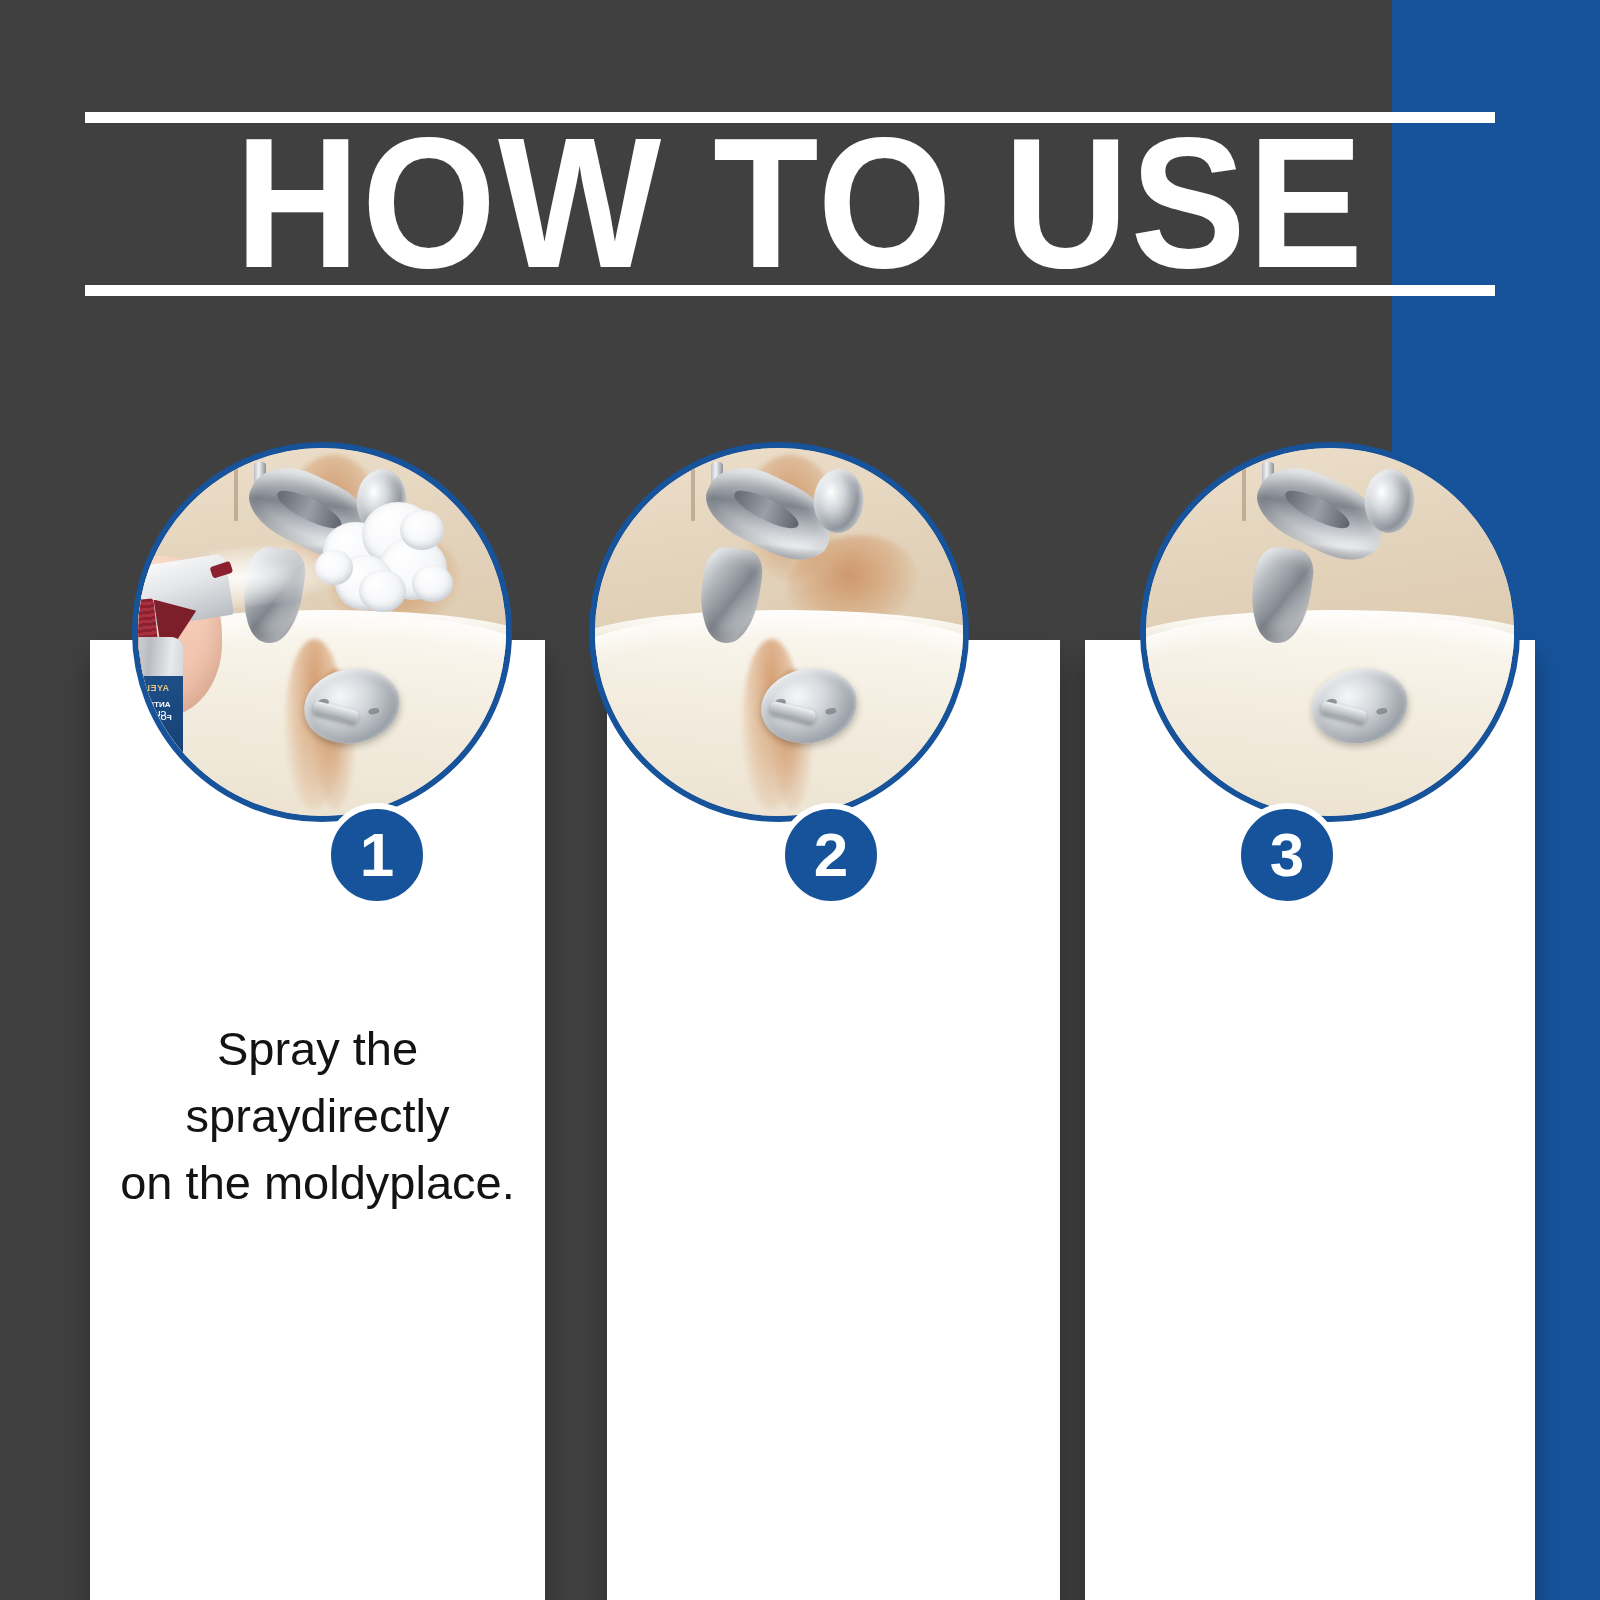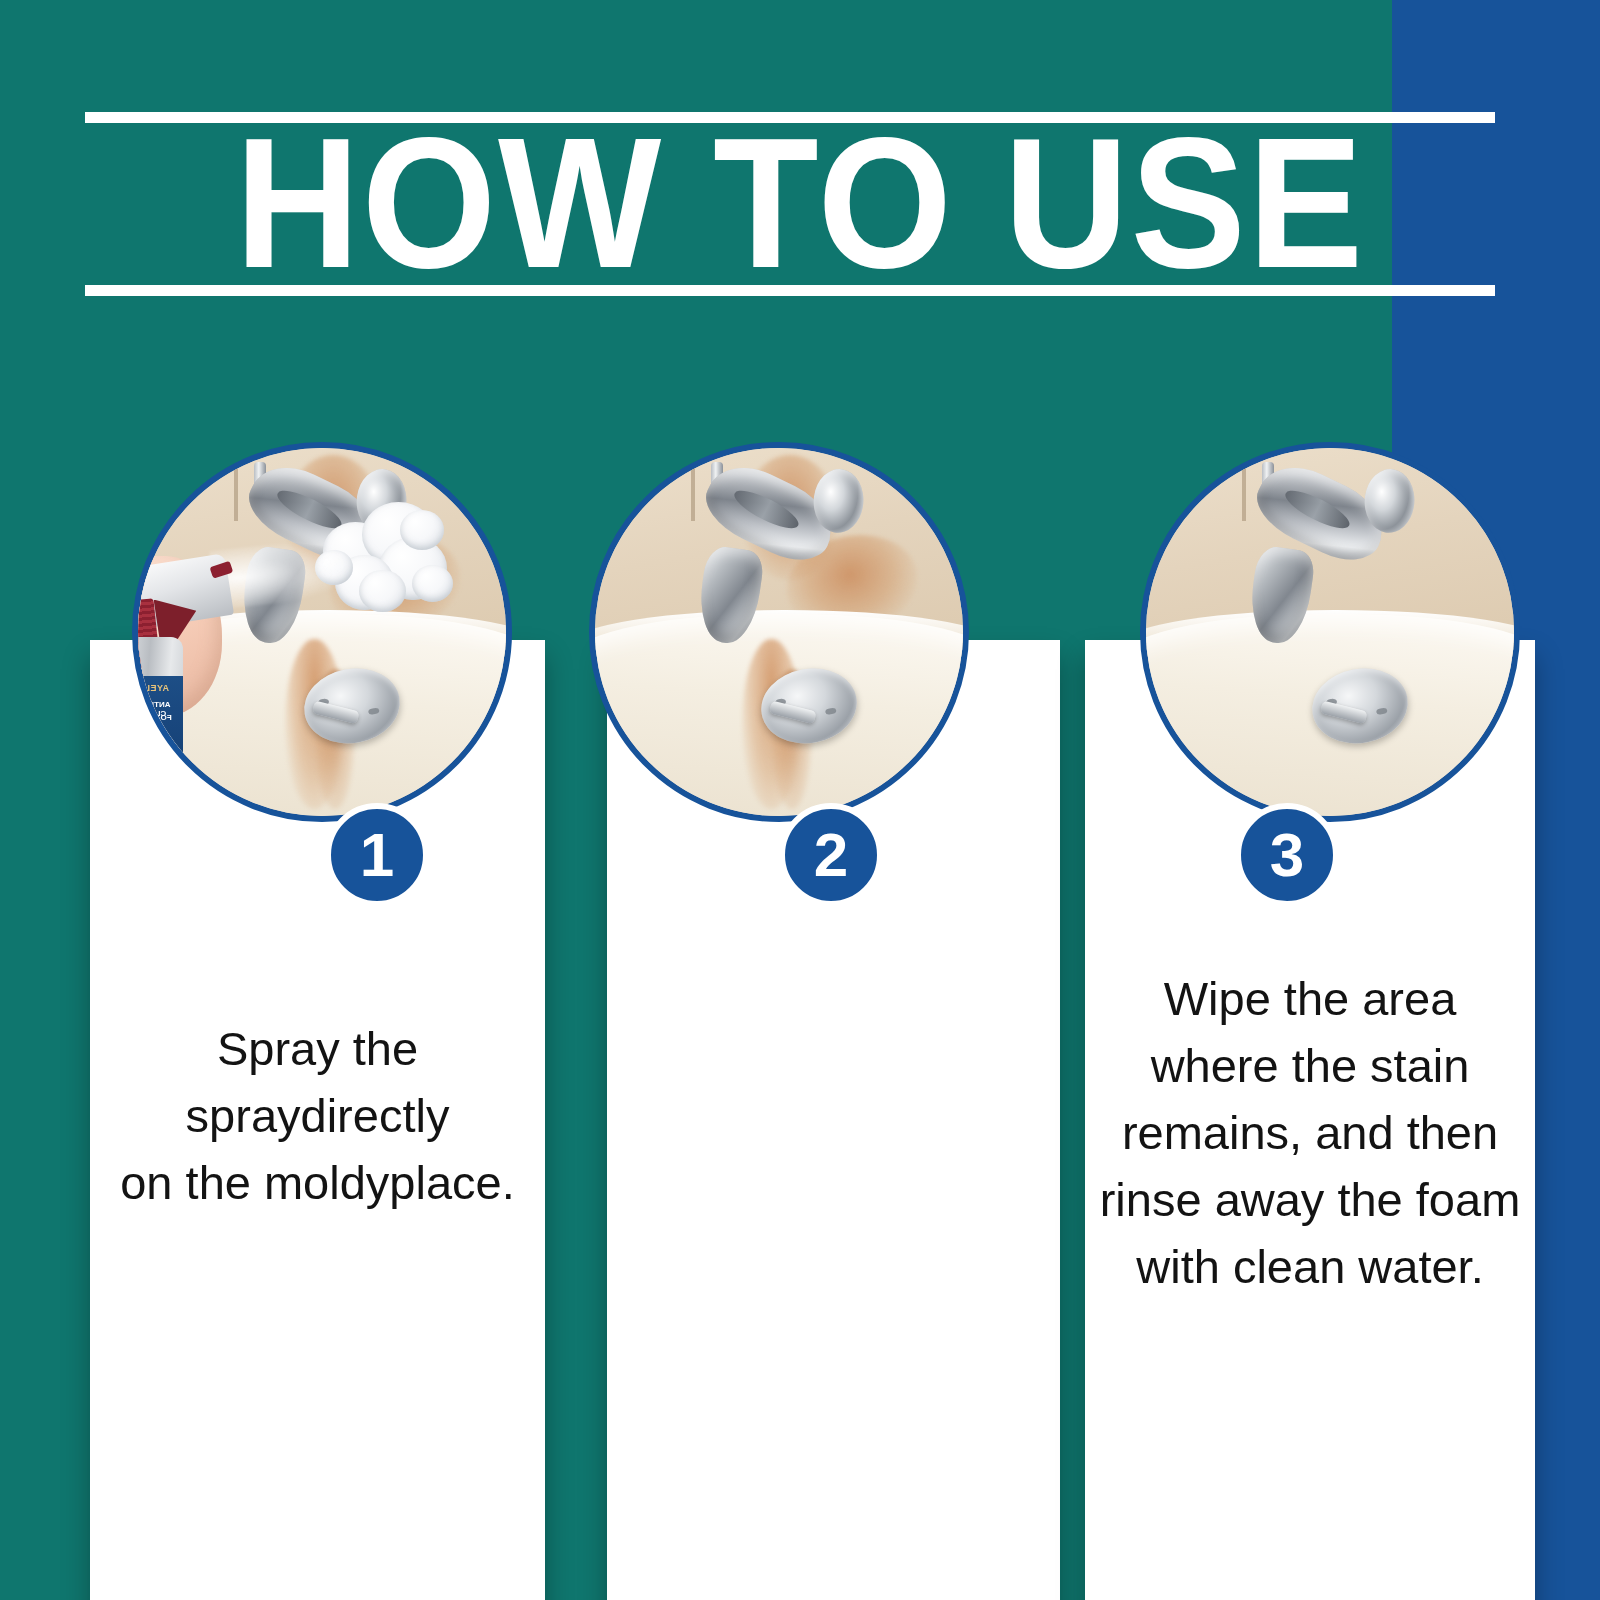--- a/index.html
+++ b/index.html
@@ -12,21 +12,21 @@
     height: 1600px;
     overflow: hidden;
     font-family: "Liberation Sans", sans-serif;
     background: #17539a;
   }
 
   #stage {
     position: relative;
     width: 1392px;
     height: 1600px;
-    background: #0f766e;
+    background: #404040;
     text-decoration: underline;
   }
 
   
   .header {
     position: absolute;
     left: 0;
     top: 0;
     width: 1600px;
     height: 330px;
@@ -583,20 +583,15 @@
         <div class="plate">
           <div class="plate-screw a"></div>
           <div class="plate-screw b"></div>
           <div class="plate-lever"></div>
         </div>
       </div>
     </div>
 
     <div class="badge" id="badge-3">3</div>
 
-    <div class="caption" id="caption-3">Wipe the area
-where the stain
-remains, and then
-rinse away the foam
-with clean water.</div>
   </div>
 
 </div>
 
 </body></html>

